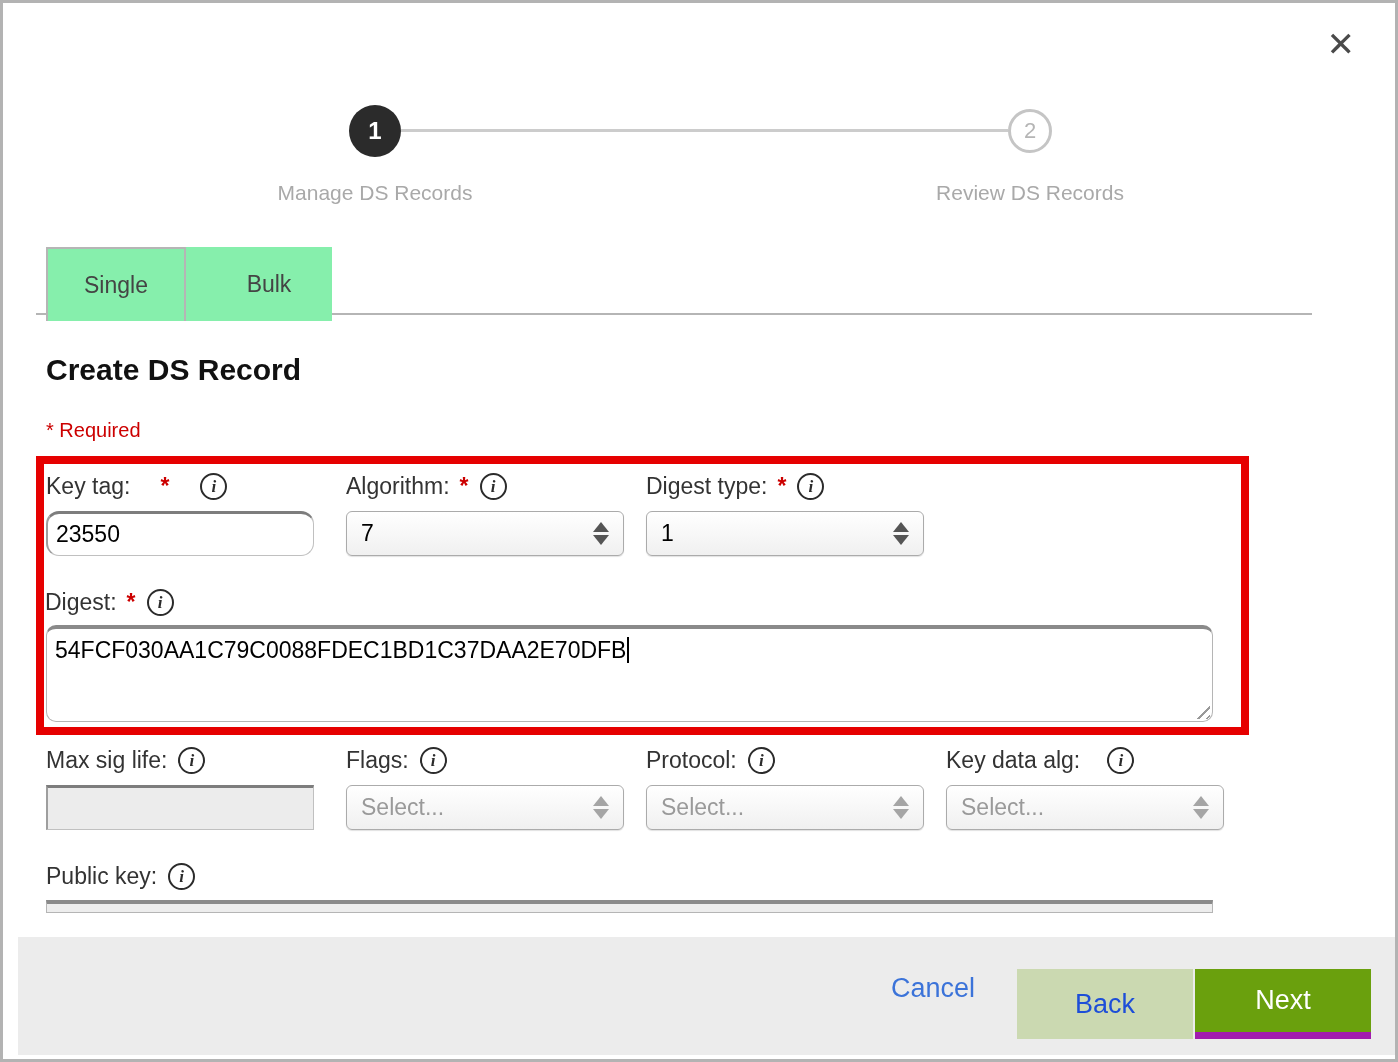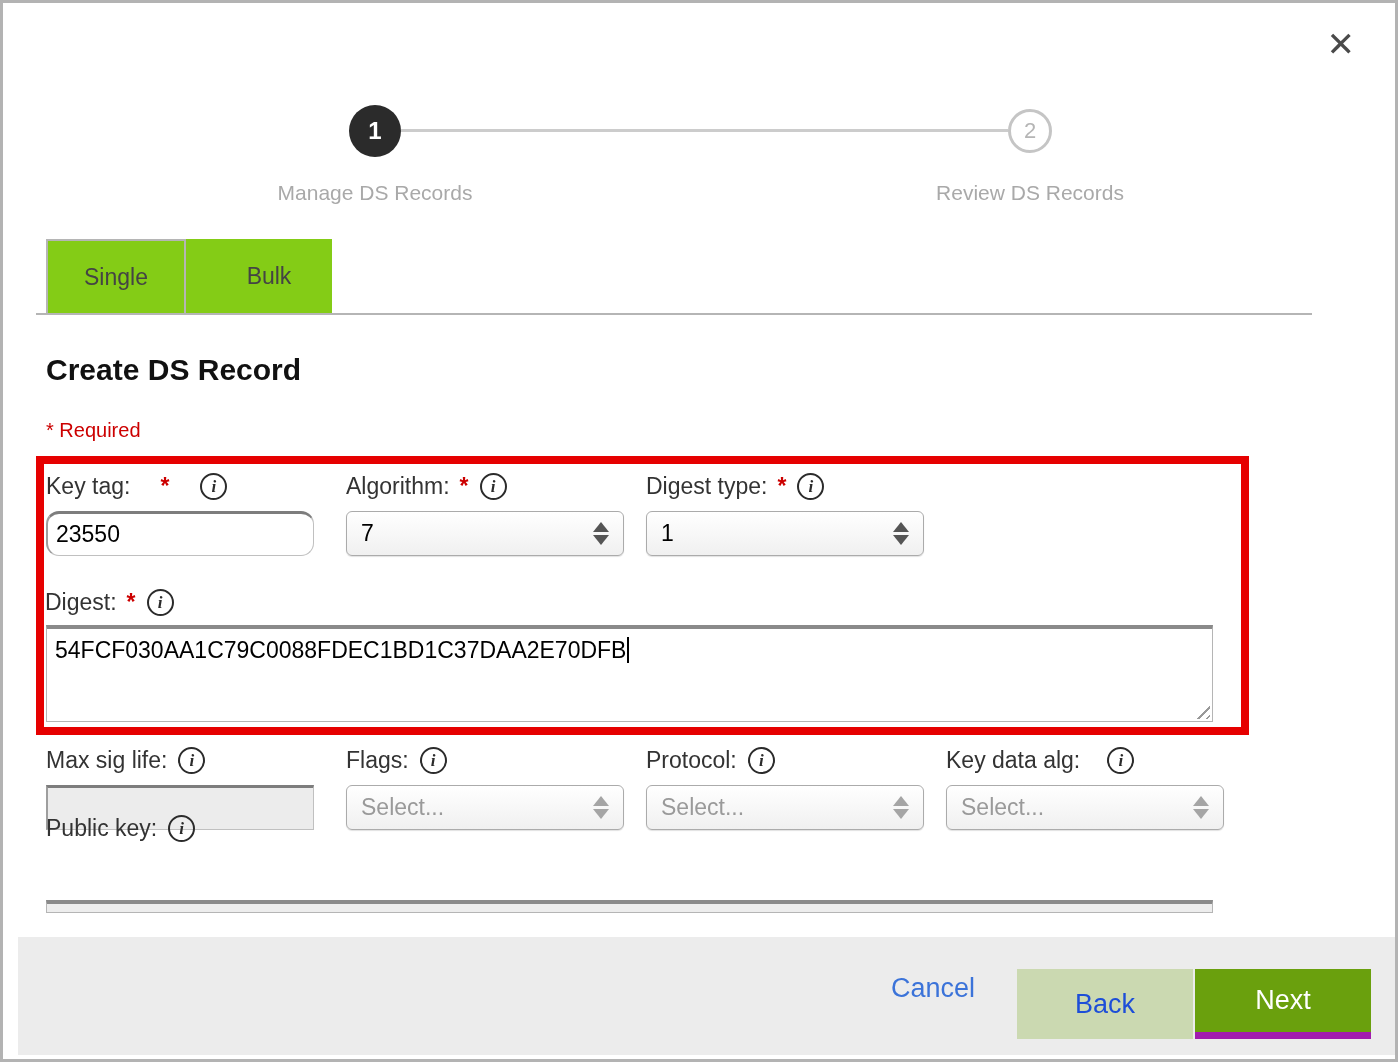--- a/index.html
+++ b/index.html
@@ -45,23 +45,23 @@
   }
   .step-label.one { left: 202px; }
   .step-label.two { left: 857px; }
 
   
   .tab-underline {
     position: absolute; left: 33px; top: 310px;
     width: 1276px; height: 2px; background: #b5b5b5;
   }
   .tab {
-    position: absolute; top: 236px; height: 74px;
+    position: absolute; top: 244px; height: 74px;
     display: flex; align-items: center; justify-content: center;
-    font-size: 23px; color: #444; cursor: pointer; background: #84cc16;
+    font-size: 23px; color: #444; cursor: pointer; background: #86efac;
   }
   .tab.active {
     left: 43px; width: 140px;
     border: 2px solid #b5b5b5; border-bottom: none;
     z-index: 2;
   }
   .tab.plain { left: 183px; width: 146px; padding-left: 20px; }
 
   
   .form-title {
@@ -124,21 +124,21 @@
   .select.placeholder .tri-up { border-bottom-color: #a5a5a5; }
   .select.placeholder .tri-down { border-top-color: #a5a5a5; }
 
   .textarea {
     position: absolute; left: 43px;
     background: #fff;
     border: 1px solid #b5b5b5;
     border-top: 4px solid #8a8a8a;
     font-size: 23px; color: #000; padding: 8px 8px;
   }
-  .digest-area { top: 622px; width: 1167px; height: 97px; }
+  .digest-area { top: 622px; width: 1167px; height: 97px; border-radius: 10px; }
   .caret {
     display: inline-block; width: 2px; height: 26px;
     background: #000; vertical-align: text-bottom; margin-left: 1px;
   }
   .resize-handle {
     position: absolute; right: 2px; bottom: 2px; width: 18px; height: 18px;
     background: repeating-linear-gradient(135deg, transparent 0 4px, #999 4px 6px);
     clip-path: polygon(100% 0, 100% 100%, 0 100%);
   }
   .pubkey-area {
@@ -268,21 +268,21 @@
     </span>
   </div>
   <div class="select placeholder" style="left:943px; top:782px;">
     <span class="sel-text">Select...</span>
     <span class="sel-arrows">
       <span class="tri-up"></span>
         <span class="tri-down"></span>
     </span>
   </div>
 
-  <div class="field-label" style="left:43px; top:812px;">
+  <div class="field-label" style="left:43px; top:860px;">
     <span>Public key:</span>
     <span class="info-icon">i</span>
   </div>
   <div class="textarea pubkey-area"></div>
 
   <div class="footer">
     <span class="cancel-link">Cancel</span>
     <button class="btn btn-back">Back</button>
     <button class="btn btn-next">Next</button>
   </div>

